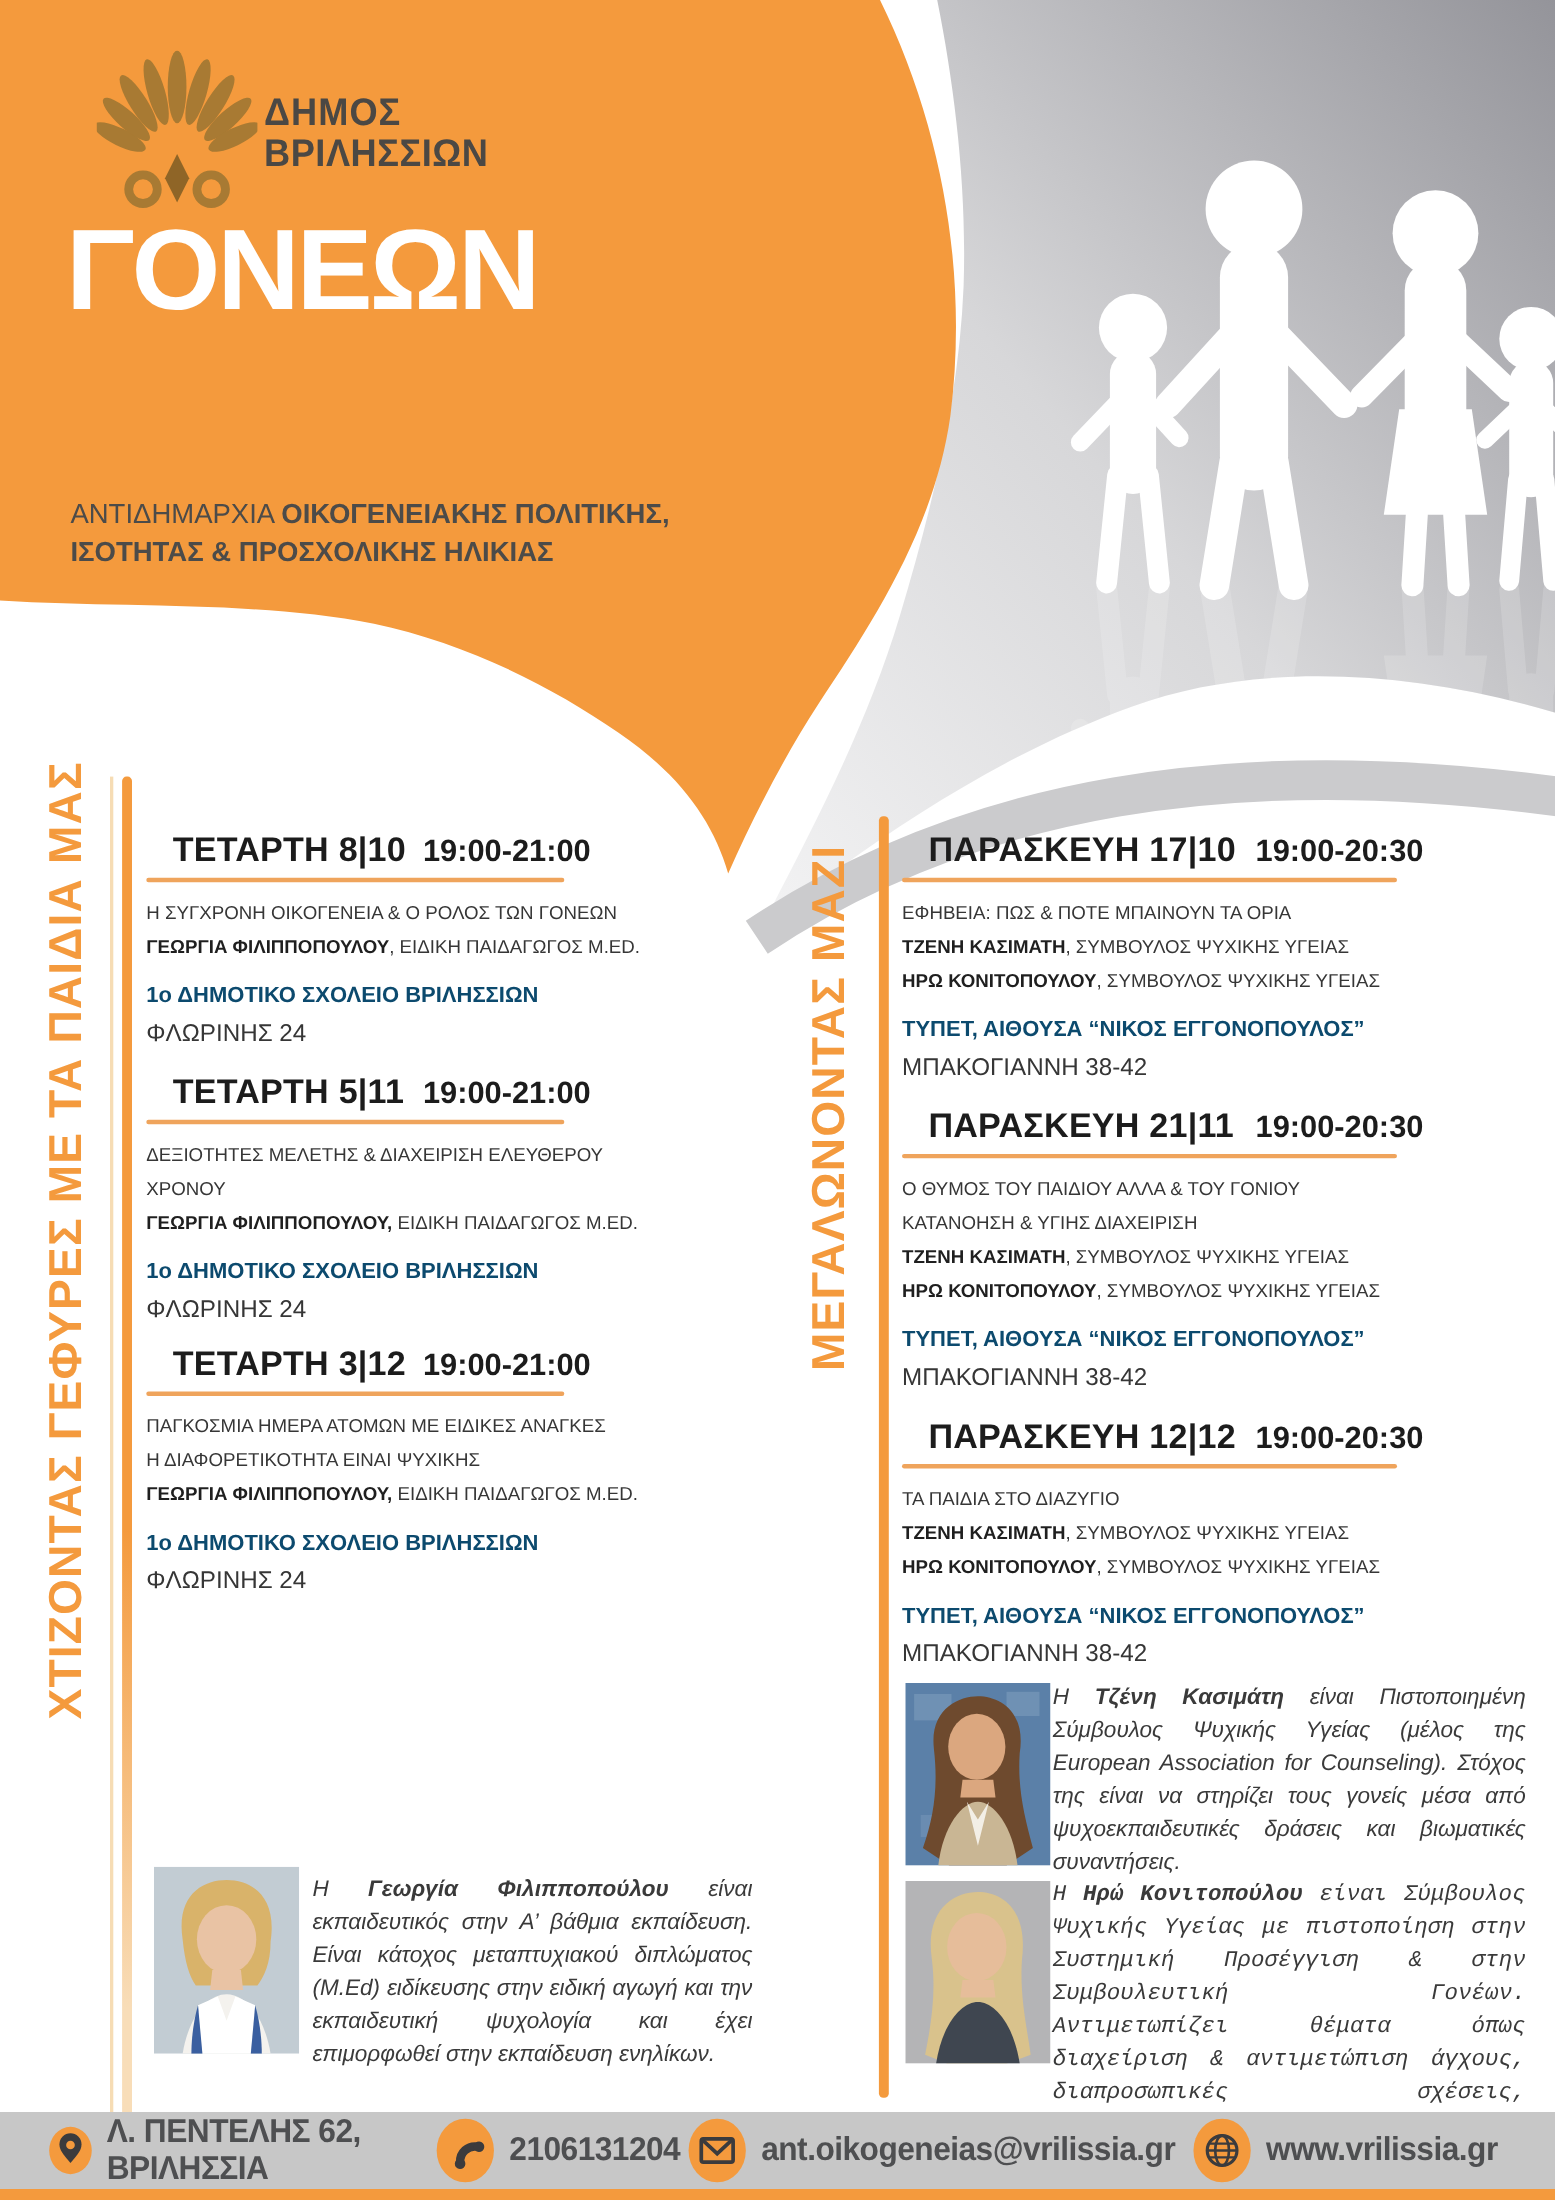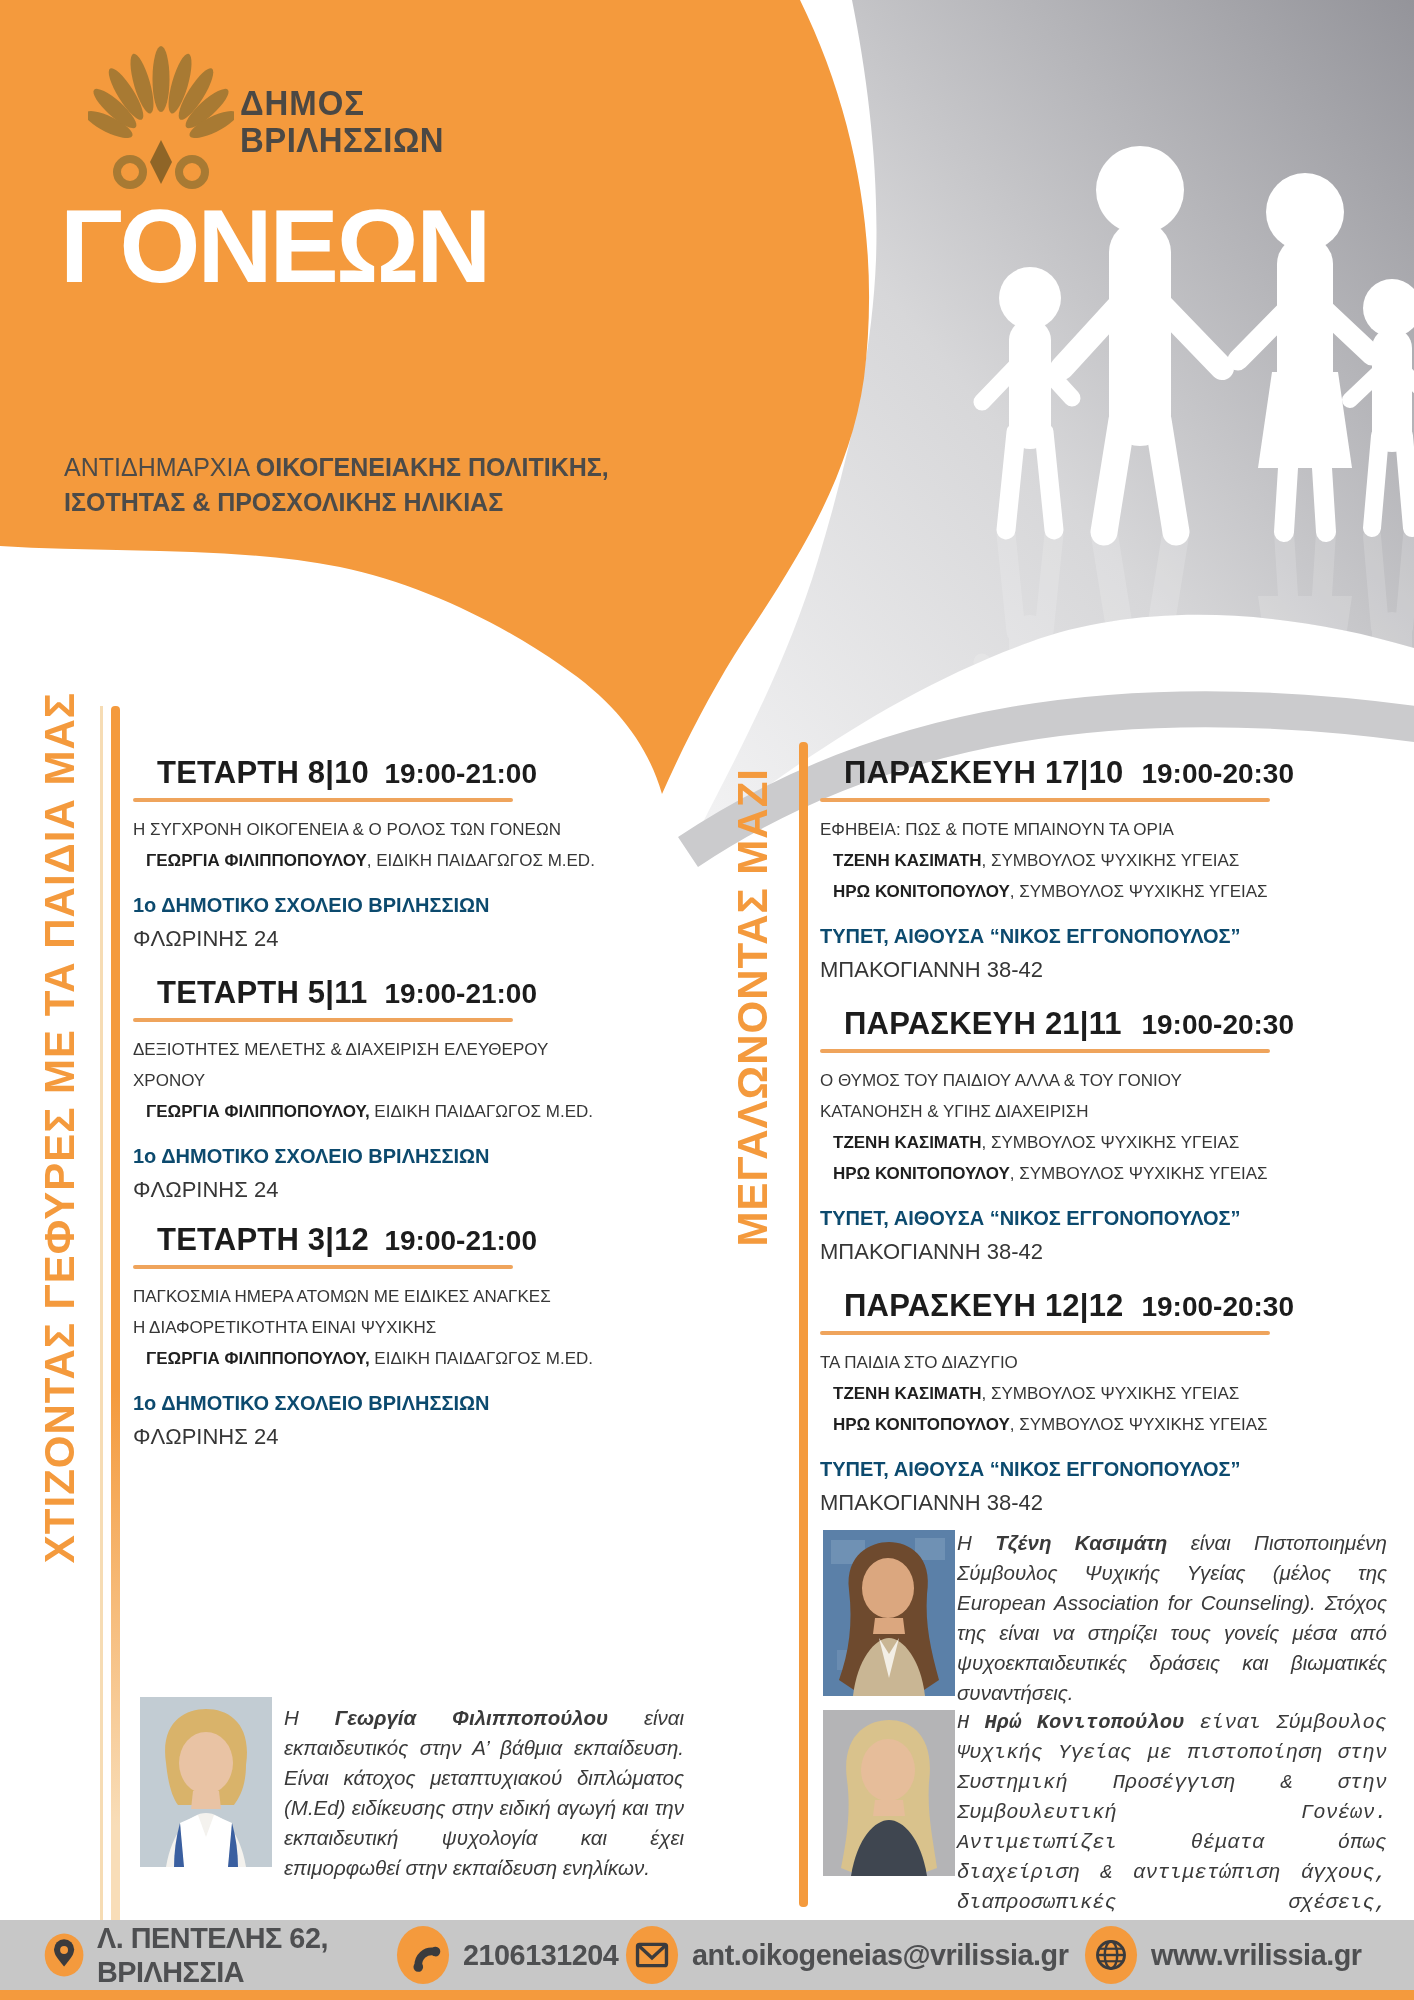--- a/index.html
+++ b/index.html
@@ -28,21 +28,21 @@
   .fade{background:linear-gradient(#f49a3d 0 55%,#f8ddb8 90%);}
 
   
   .event{position:absolute;color:#333;}
   .ev-head{display:flex;justify-content:space-between;align-items:baseline;margin-left:24px;}
   .ev-day{font-size:31px;font-weight:800;color:#1c1c1c;letter-spacing:.2px;}
   .ev-time{font-size:28px;font-weight:800;color:#1c1c1c;}
   .ev-rule{height:4px;background:#efa45c;border-radius:2px;margin:7px 0 12px 0;}
   .w380{width:380px;} .w450{width:450px;}
   .ev-line{font-size:17px;line-height:31px;color:#363636;}
-  .ev-line b{color:#1f1f1f;font-weight:800;margin-left:13px;}
+  .ev-line b{color:#1f1f1f;font-weight:800;}
   .ev-venue{font-size:20px;line-height:30px;font-weight:800;color:#0c4a6e;margin-top:14px;}
   .ev-addr{font-size:22px;line-height:30px;color:#363636;margin-top:4px;}
 
   
   .bio-text{position:absolute;font-style:italic;font-size:20.5px;line-height:30px;
             color:#3a3a3a;text-align:justify;}
   .bio-text b{font-weight:800;}
   .portrait{position:absolute;}
 
   

